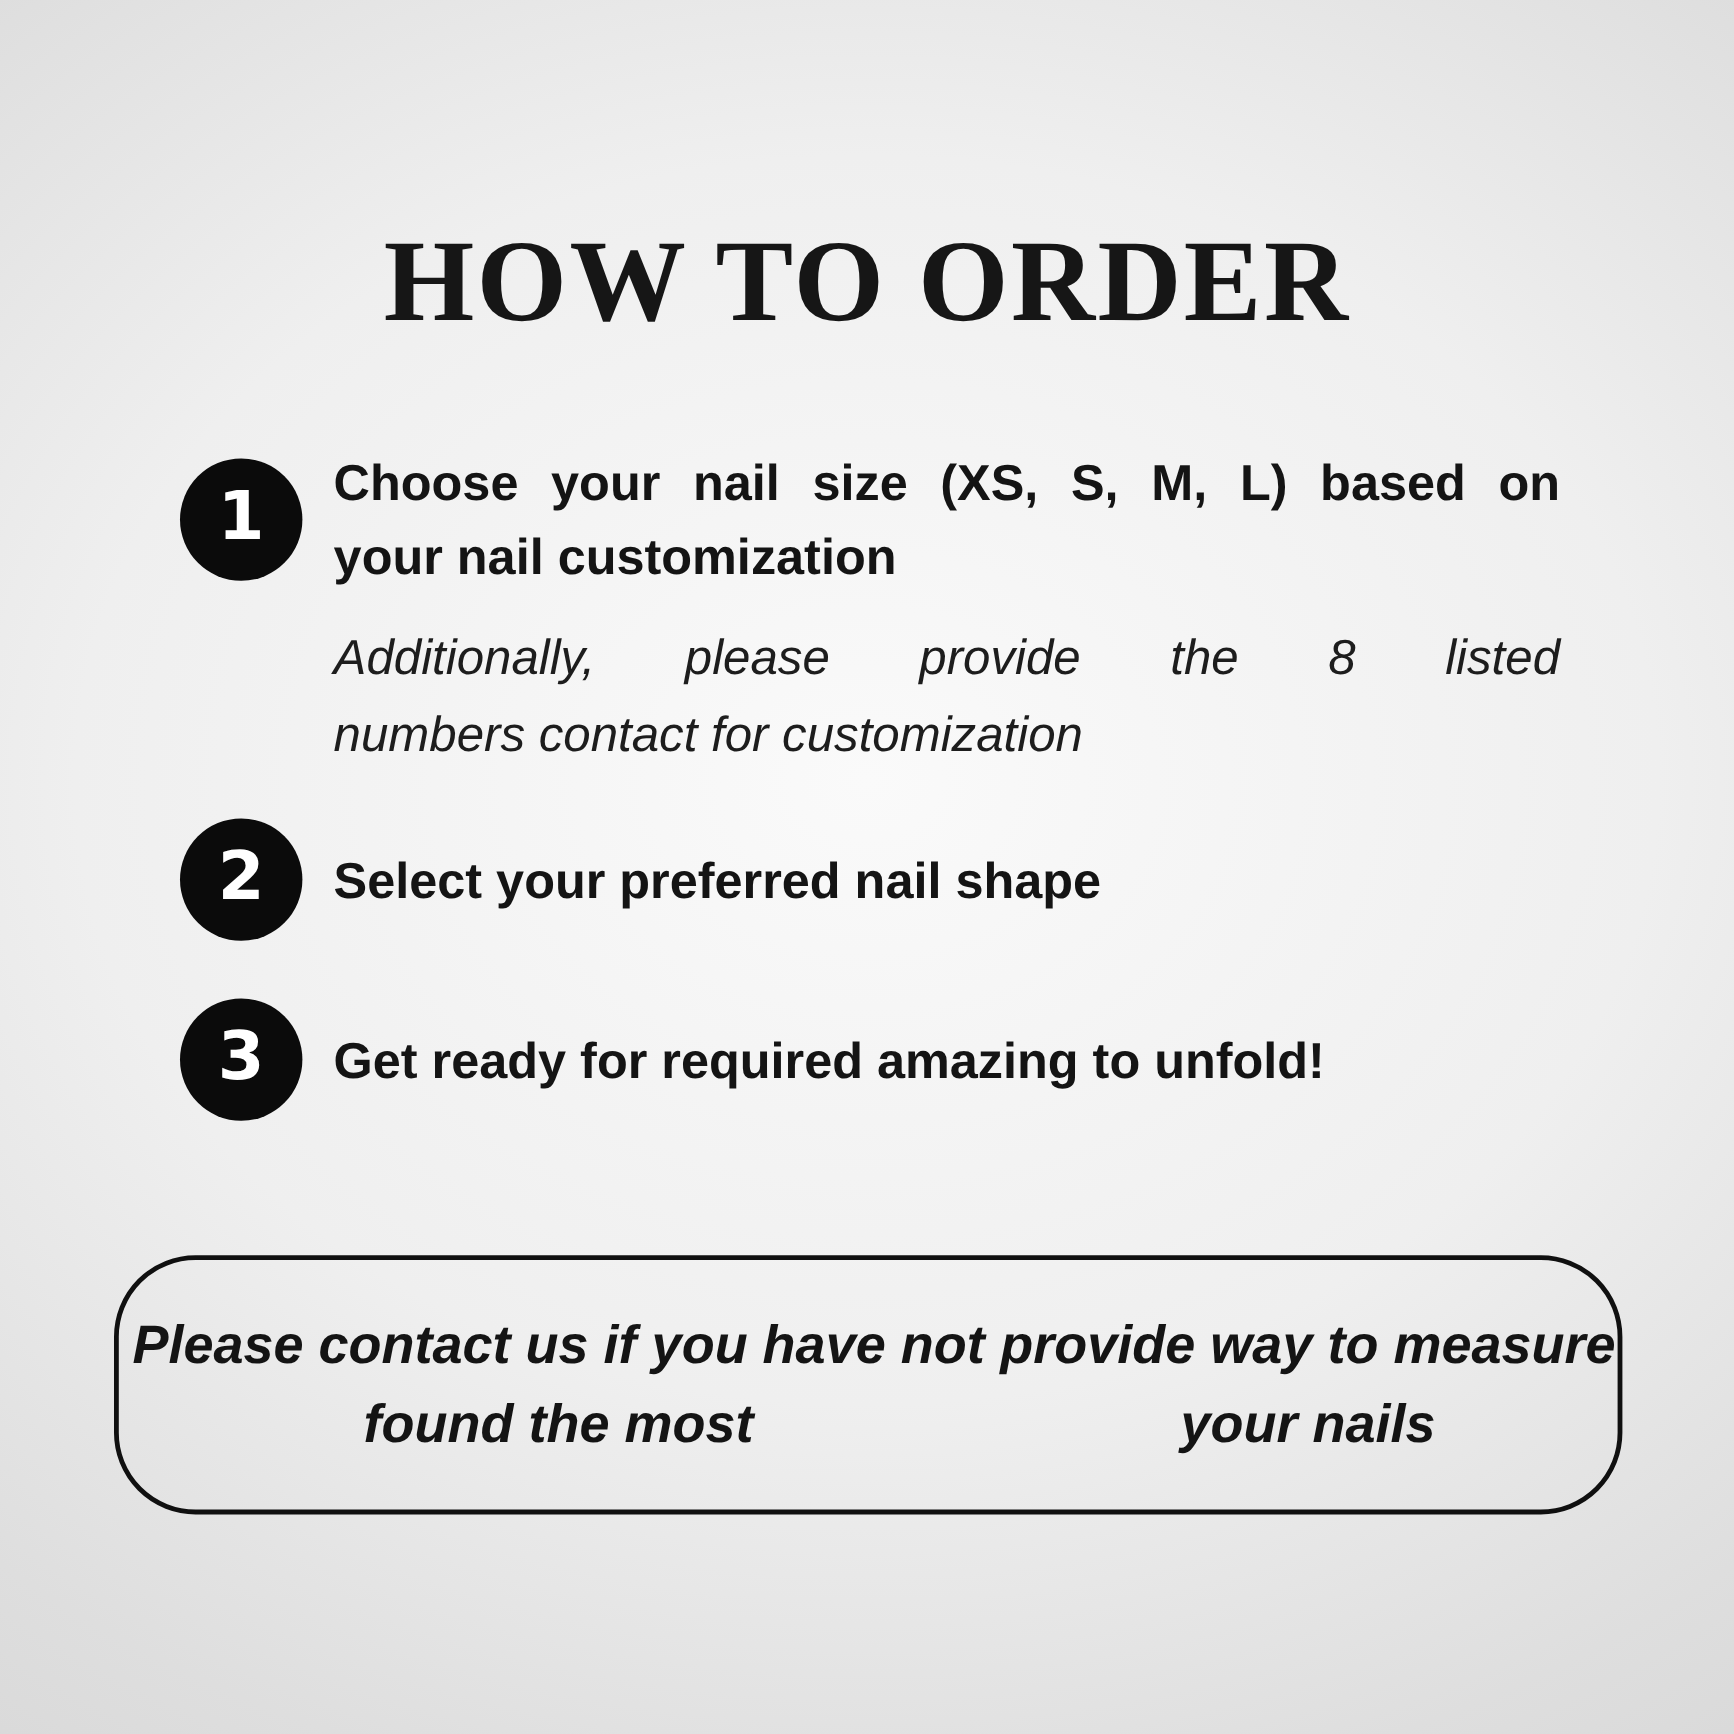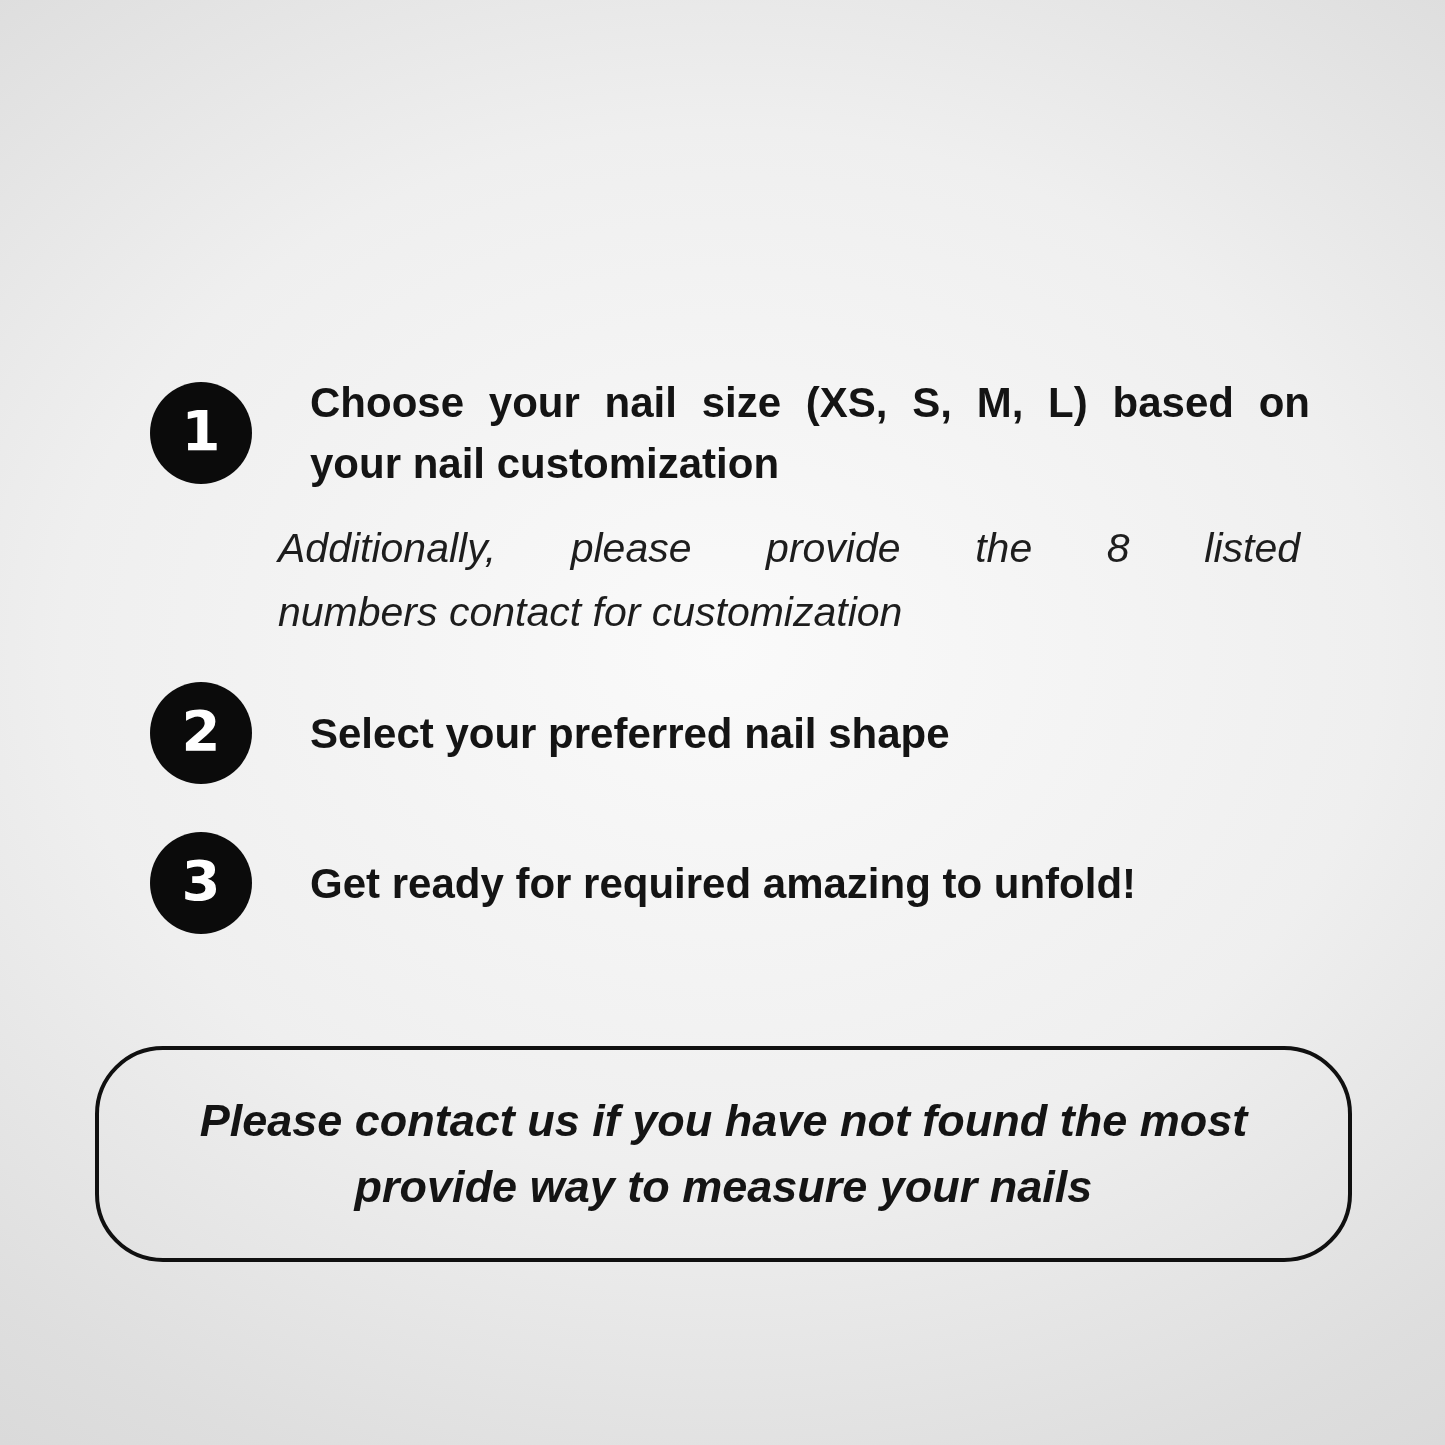--- a/index.html
+++ b/index.html
@@ -59,21 +59,20 @@
     color: #ffffff;
     line-height: 1;
     padding-bottom: 4px;
   }
   .step-text {
     width: 1022px;
     font-weight: 700;
     font-size: 42px;
     line-height: 61px;
     color: #141414;
-    margin-left: 32px;
   }
   .jline {
     text-align: justify;
     text-align-last: justify;
   }
   .step-note {
     width: 1022px;
     margin: 22px 0 0 128px;
     font-style: italic;
     font-size: 41px;
@@ -88,37 +87,38 @@
   .contact-box {
     position: absolute;
     left: 95px;
     top: 1046px;
     width: 1257px;
     height: 216px;
     box-sizing: border-box;
     border: 4px solid #101010;
     border-radius: 68px;
     display: flex;
-    flex-direction: column;
+    flex-direction: row;
     align-items: center;
     justify-content: center;
     text-align: center;
     font-weight: 700;
     font-style: italic;
     font-size: 45px;
     line-height: 66px;
     color: #141414;
     background: transparent;
   }
 </style>
 </head>
 <body>
 
 <div class="canvas">
 
+  <h1 class="title">HOW TO ORDER</h1>
 
   <div class="steps">
 
     <section class="step step-1">
       <div class="step-row">
         <div class="badge">
           <span class="badge-num">1</span>
         </div>
         <div class="step-text">
           <div class="jline">Choose your nail size (XS, S, M, L) based on</div>

